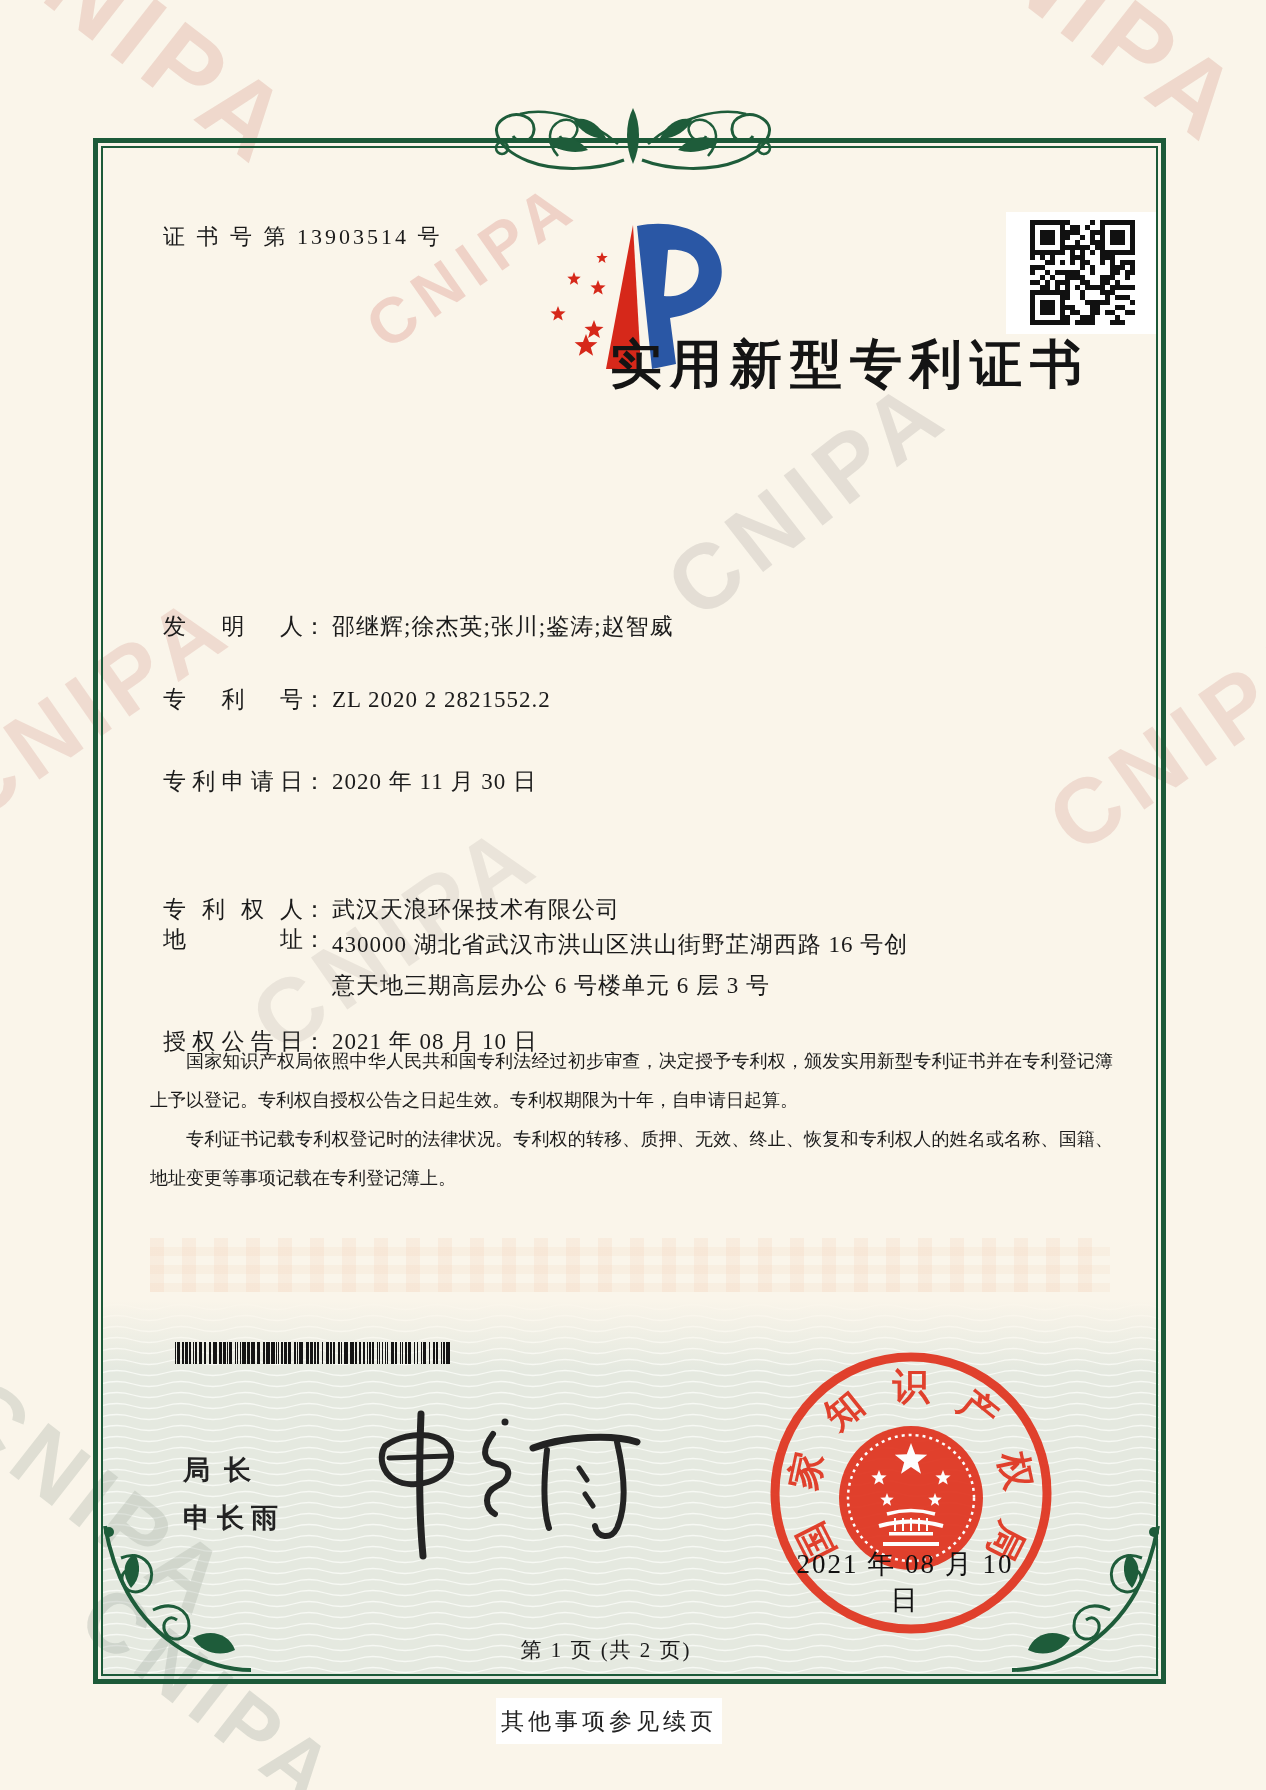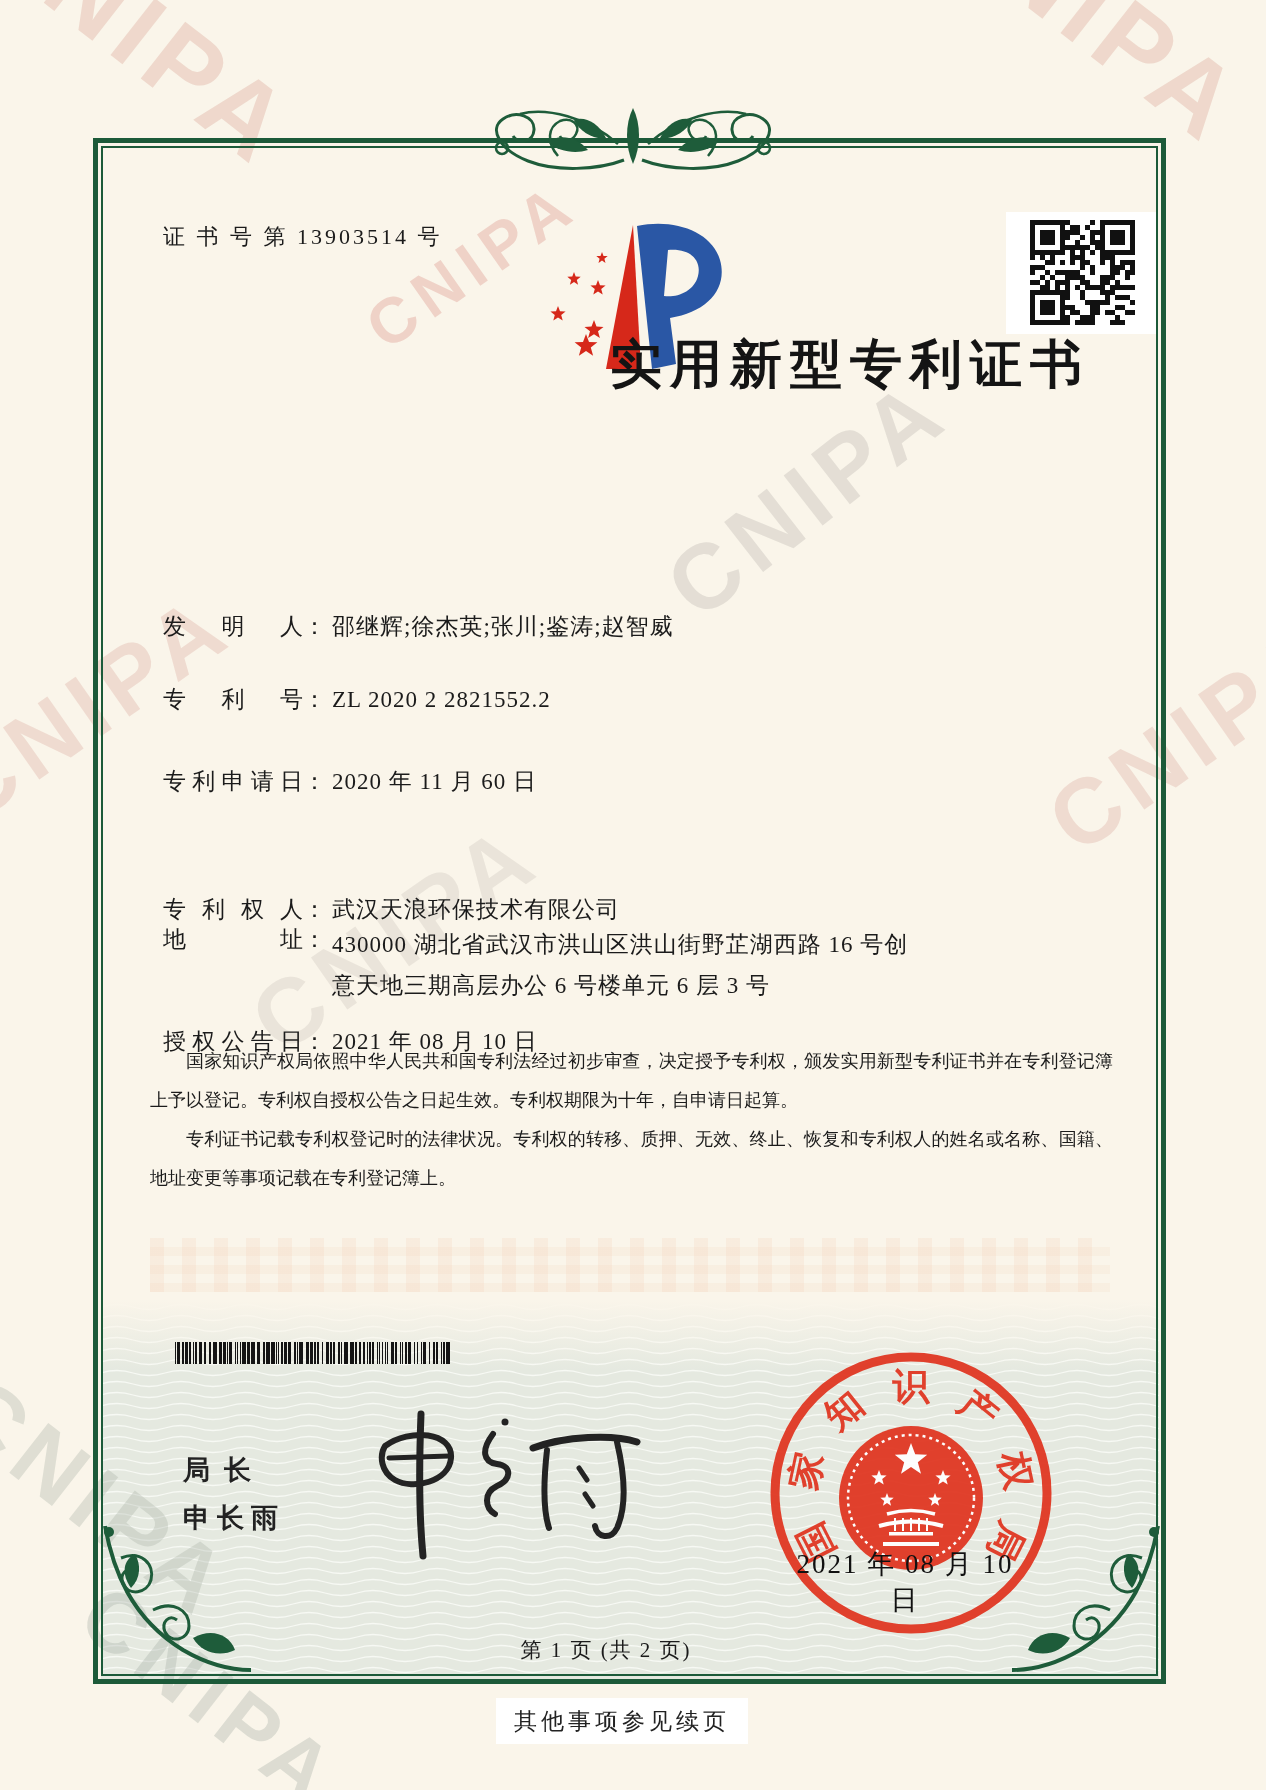--- a/index.html
+++ b/index.html
@@ -65,21 +65,21 @@
   .signer-role{position:absolute;left:183px;top:1452px;z-index:5;font-family:"Liberation Sans",sans-serif;
                font-size:27px;font-weight:600;letter-spacing:14px;color:#222;}
   .signer-name{position:absolute;left:183px;top:1500px;z-index:5;font-family:"Liberation Sans",sans-serif;
                font-size:27px;font-weight:600;letter-spacing:7px;color:#222;}
   .signature{position:absolute;left:365px;top:1406px;z-index:6;}
   .seal{position:absolute;left:766px;top:1348px;z-index:6;opacity:.93;}
   .seal-date{position:absolute;left:780px;top:1546px;width:250px;z-index:7;text-align:center;
              font-size:27px;letter-spacing:2px;color:#111;}
   .page-info{position:absolute;left:456px;top:1636px;width:300px;z-index:5;text-align:center;
              font-size:21px;letter-spacing:2px;}
-  .note-box{position:absolute;left:496px;top:1698px;width:252px;height:46px;z-index:5;background:#ffffff;
+  .note-box{position:absolute;left:496px;top:1698px;width:226px;height:46px;z-index:5;background:#ffffff;
             display:flex;align-items:center;justify-content:center;font-size:23px;letter-spacing:4px;color:#222;}
 </style>
 </head>
 <body>
 
 <div class="page">
 
   <svg id="wave-svg" class="wave-panel" width="1058" height="380">
       <rect x="0" y="0" width="1058" height="380" fill="#e5e9e0"></rect>
       <path d="M0 7 q16 -5 32 0 q16 5 32 0 q16 -5 32 0 q16 5 32 0 q16 -5 32 0 q16 5 32 0 q16 -5 32 0 q16 5 32 0 q16 -5 32 0 q16 5 32 0 q16 -5 32 0 q16 5 32 0 q16 -5 32 0 q16 5 32 0 q16 -5 32 0 q16 5 32 0 q16 -5 32 0 q16 5 32 0 q16 -5 32 0 q16 5 32 0 q16 -5 32 0 q16 5 32 0 q16 -5 32 0 q16 5 32 0 q16 -5 32 0 q16 5 32 0 q16 -5 32 0 q16 5 32 0 q16 -5 32 0 q16 5 32 0 q16 -5 32 0 q16 5 32 0 q16 -5 32 0 q16 5 32 0" fill="none" stroke="#f7f9f4" stroke-width="1.3"></path>
@@ -434,21 +434,21 @@
 
   <div class="title">实用新型专利证书</div>
 
   <div class="row r-inv">
     <span class="lbl">发明人</span><span>：</span><span class="val">邵继辉;徐杰英;张川;鉴涛;赵智威</span>
   </div>
   <div class="row r-pat">
     <span class="lbl">专利号</span><span>：</span><span class="val">ZL 2020 2 2821552.2</span>
   </div>
   <div class="row r-file">
-    <span class="lbl">专利申请日</span><span>：</span><span class="val">2020 年 11 月 60 日</span>
+    <span class="lbl">专利申请日</span><span>：</span><span class="val">2020 年 11 月 30 日</span>
   </div>
   <div class="row r-own">
     <span class="lbl">专利权人</span><span>：</span><span class="val">武汉天浪环保技术有限公司</span>
   </div>
   <div class="row r-addr">
     <span class="lbl">地址</span><span>：</span><span class="valblk">430000 湖北省武汉市洪山区洪山街野芷湖西路 16 号创意天地三期高层办公 6 号楼单元 6 层 3 号</span>
   </div>
   <div class="row r-grant">
     <span class="lbl">授权公告日</span><span>：</span><span class="val">2021 年 08 月 10 日</span>
   </div>

